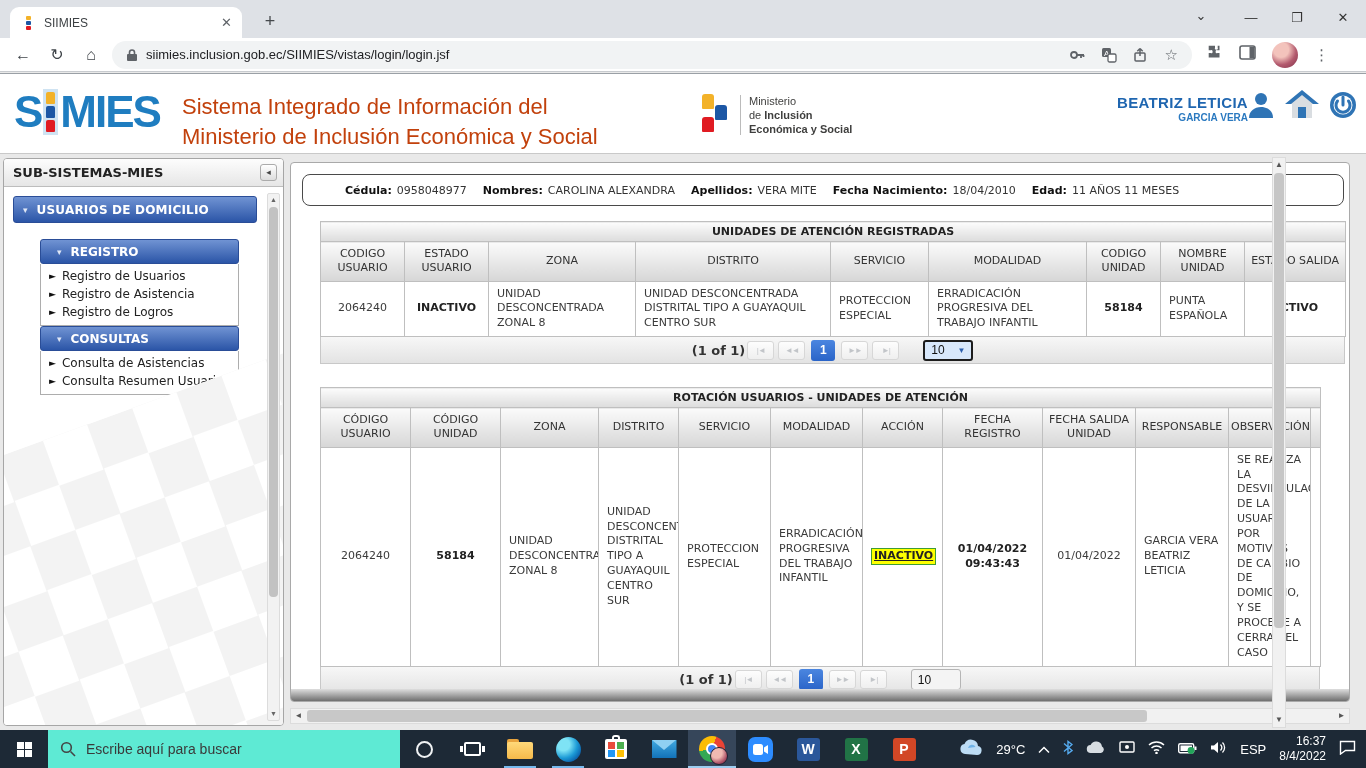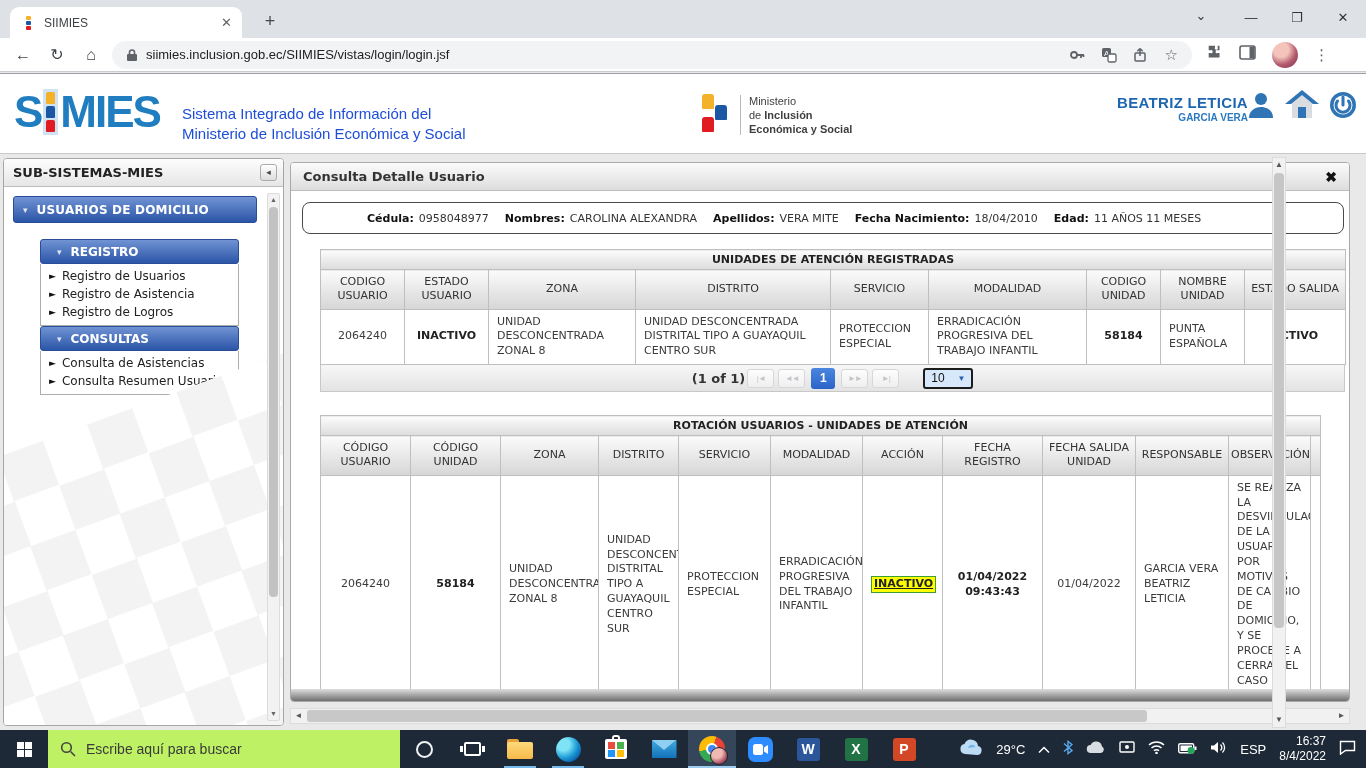--- a/index.html
+++ b/index.html
@@ -27,21 +27,21 @@
   .after-pill{display:flex;align-items:center;gap:16px;margin-left:14px;}
   .avatar{width:26px;height:26px;border-radius:50%;background:radial-gradient(circle at 35% 30%,#f3c3bc 0 30%,#b35a6e 60%,#7e2f47);}
   .dots{font-size:15px;color:#5f6368;}
 
   
   .siteheader{position:absolute;left:0;top:73px;width:100%;height:81px;background:#fff;border-top:1px solid #9aa0a6;border-bottom:1px solid #c9c9c9;}
   .slogo{position:absolute;left:14px;top:14px;display:flex;align-items:center;}
   .slogo .big{font-size:44px;font-weight:bold;color:#1f7dc0;letter-spacing:-2px;line-height:48px;}
   .figstrip{width:15px;height:46px;background:#cfe3f2;display:flex;flex-direction:column;align-items:center;justify-content:center;gap:2px;margin:0 2px;}
   .figstrip i{width:9px;height:12px;border-radius:2px 2px 1px 1px;display:block;}
-  .apptitle{position:absolute;left:182px;top:30px;font-size:15px;color:#1d4ed8;line-height:1.35;}
+  .apptitle{position:absolute;left:182px;top:18px;font-size:22px;color:#c2410c;line-height:1.35;}
   .minlogo{position:absolute;left:700px;top:18px;display:flex;align-items:center;}
   .minfigs{position:relative;width:32px;height:46px;}
   .minfigs i{position:absolute;width:12px;height:15px;border-radius:3px 3px 1px 1px;}
   .mindivider{width:1px;height:40px;background:#bbb;margin:0 8px;}
   .mintext{font-size:11px;color:#3f3f3e;line-height:1.3;}
   .userblock{position:absolute;right:118px;top:20px;text-align:right;}
   .uname{font-size:15px;font-weight:bold;color:#1f66b0;letter-spacing:.3px;}
   .usurname{font-size:10px;font-weight:bold;color:#2a79c0;margin-top:1px;}
   .hicons{position:absolute;right:8px;top:16px;display:flex;align-items:center;gap:9px;}
 
@@ -67,21 +67,21 @@
   .sb-scroll{position:absolute;right:3px;top:34px;bottom:4px;width:13px;background:#f2f2f2;border:1px solid #dcdcdc;border-radius:2px;}
   .sb-scroll .up{position:absolute;top:0;left:0;right:0;height:12px;font-size:7px;color:#666;text-align:center;line-height:12px;}
   .sb-scroll .dn{position:absolute;bottom:0;left:0;right:0;height:12px;font-size:7px;color:#666;text-align:center;line-height:12px;}
   .sb-scroll .thumb{position:absolute;top:13px;left:1px;width:9px;height:390px;background:#c2c2c2;border-radius:4px;}
 
   
   .panel{position:absolute;left:290px;top:7px;width:1060px;height:540px;background:#fff;border:1px solid #a9a9a9;border-radius:4px;overflow:hidden;}
   .panel-titlebar{height:28px;background:linear-gradient(#fbfbfb,#ddd);border-bottom:1px solid #bdbdbd;display:flex;align-items:center;padding:0 12px;}
   .panel-title{font-family:"DejaVu Sans",sans-serif;font-size:13px;font-weight:bold;color:#333;flex:1;}
   .panel-close{font-size:14px;font-weight:bold;color:#111;}
-  .infobox{margin:11px 5px 0 11px;height:32px;border:1px solid #4a4a4a;border-radius:8px;background:#fff;display:flex;align-items:center;padding-left:64px;font-family:"DejaVu Sans",sans-serif;font-size:11px;color:#333;}
+  .infobox{margin:11px 5px 0 11px;height:32px;border:1px solid #4a4a4a;border-radius:8px;background:#fff;display:flex;align-items:center;padding-left:42px;font-family:"DejaVu Sans",sans-serif;font-size:11px;color:#333;}
   .infobox b{color:#111;margin-right:5px;}
   .infobox .val{margin-right:16px;}
 
   table.pf{border-collapse:collapse;table-layout:fixed;font-family:"DejaVu Sans",sans-serif;}
   table.pf td,table.pf th{border:1px solid #bfbfbf;overflow:hidden;}
   .ttl{background:linear-gradient(#fcfcfc,#dcdcdc);font-size:11px;font-weight:bold;color:#222;text-align:center;height:20px;}
   th.col{background:linear-gradient(#fbfbfb,#d6d6d6);font-size:11px;font-weight:normal;color:#333;text-align:center;padding:5px 2px;line-height:1.3;}
   td.cell{background:#fff;font-size:11px;color:#3b3b3b;padding:5px 8px;vertical-align:middle;line-height:1.35;}
   td.c{text-align:center}
   td.b{font-weight:bold;color:#222}
@@ -106,21 +106,21 @@
   .vscroll{position:absolute;right:0;top:2px;width:14px;height:571px;background:#f1f1f1;border:1px solid #dcdcdc;}
   .vscroll .up,.vscroll .dn{position:absolute;left:0;right:0;height:14px;font-size:8px;color:#555;text-align:center;line-height:14px;}
   .vscroll .up{top:0}.vscroll .dn{bottom:0}
   .vscroll .thumb{position:absolute;top:15px;left:1px;width:10px;height:455px;background:#c6c6c6;border-radius:4px;}
 
   
   .taskbar{position:absolute;left:0;top:730px;width:1366px;height:38px;background:#1d2936;display:flex;align-items:stretch;}
   .tb-start{width:48px;display:flex;align-items:center;justify-content:center;}
   .winlogo{display:grid;grid-template-columns:7px 7px;grid-template-rows:7px 7px;gap:1px;}
   .winlogo i{background:#fff;display:block;}
-  .tb-search{width:352px;background:#bef264;display:flex;align-items:center;padding-left:12px;gap:10px;}
+  .tb-search{width:352px;background:#5eead4;display:flex;align-items:center;padding-left:12px;gap:10px;}
   .tb-search input{border:none;outline:none;font-size:14px;color:#222;font-family:"Liberation Sans",sans-serif;width:280px;background:transparent;}
   .tb-search input::placeholder{color:#3a3a3a;opacity:1;}
   .tb-slot{width:48px;position:relative;display:flex;align-items:center;justify-content:center;}
   .tb-slot.active{background:#36465a;}
   .tb-underline{position:absolute;bottom:0;left:8px;right:8px;height:2px;background:#76b9ed;}
   .tb-slot.active .tb-underline{left:0;right:0;background:#9ccdf0;}
   .office{width:23px;height:23px;border-radius:3px;color:#fff;font-weight:bold;font-size:14px;text-align:center;line-height:23px;}
   .tray{margin-left:auto;display:flex;align-items:center;gap:13px;padding-right:10px;color:#fff;}
   .tray .txt{font-size:13px;}
   .clock{text-align:right;font-size:12px;line-height:1.25;}
@@ -309,24 +309,20 @@
         </div>
       </div>
       <div class="sb-scroll">
         <span class="up">▲</span>
         <span class="thumb"></span>
         <span class="dn">▼</span>
       </div>
     </div>
 
     <div class="panel">
-      <div class="panel-titlebar">
-        <span class="panel-title">Consulta Detalle Usuario</span>
-        <span class="panel-close">✖</span>
-      </div>
 
       <div class="infobox">
         <b>Cédula:</b>
           <span class="val">0958048977</span>
         <b>Nombres:</b>
           <span class="val">CAROLINA ALEXANDRA</span>
         <b>Apellidos:</b>
           <span class="val">VERA MITE</span>
         <b>Fecha Nacimiento:</b>
           <span class="val">18/04/2010</span>

